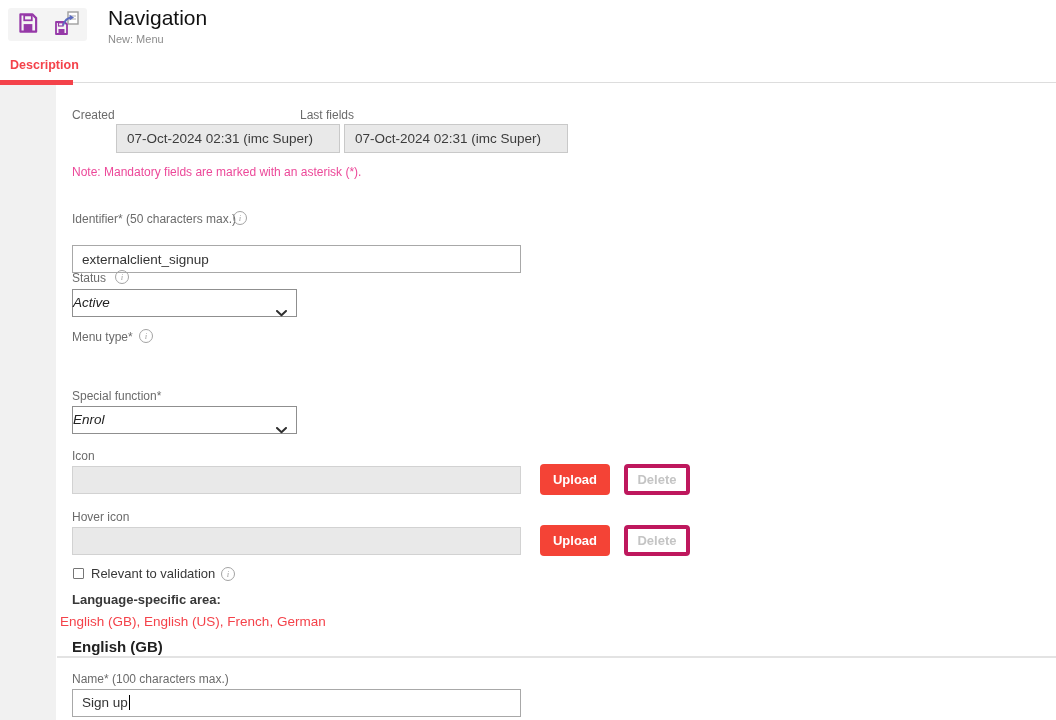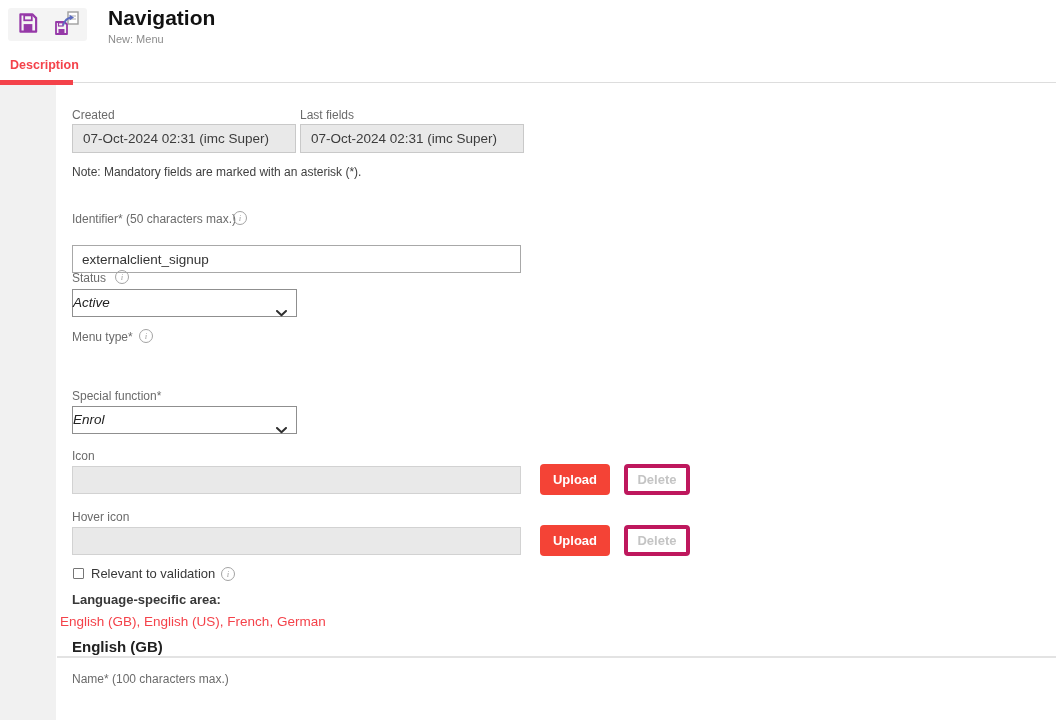--- a/index.html
+++ b/index.html
@@ -5,50 +5,50 @@
   * { margin:0; padding:0; box-sizing:border-box; }
   html,body { background:#fff; }
   body { font-family:"Liberation Sans", sans-serif; }
   .page { position:relative; width:1056px; height:720px; background:#fff; overflow:hidden; }
 
   
   .toolbar { position:absolute; left:8px; top:8px; width:79px; height:33px;
              background:#f4f4f4; border-radius:3px; display:flex; align-items:center;
              justify-content:space-around; }
   .tool-btn { width:30px; height:28px; display:flex; align-items:center; justify-content:center; cursor:pointer; }
-  .page-title { position:absolute; left:108px; top:6px; font-size:21px; font-weight:bold; color:#111; }
+  .page-title { position:absolute; left:108px; top:6px; font-size:21px; font-weight:normal; color:#111; }
   .page-subtitle { position:absolute; left:108px; top:33px; font-size:11px; color:#8c8c8c; }
 
   
   .tab-label { position:absolute; left:10px; top:58px; font-size:12.5px; font-weight:bold; color:#f4424a; cursor:pointer; }
   .tabbar-line { position:absolute; left:0; top:82px; width:1056px; height:1px; background:#ddd; }
   .tab-underline { position:absolute; left:0; top:80px; width:73px; height:5px; background:#f4424a; }
   .side-strip { position:absolute; left:0; top:85px; width:56px; height:635px; background:#f1f1f1; }
 
   
   .flabel { position:absolute; font-size:12px; color:#6b6b6b; white-space:nowrap; }
   .ro-field { position:absolute; height:29px; background:#e9e9e9; border:1px solid #c9c9c9;
-              font-size:13.5px; color:#3c3c3c; line-height:27px; padding-left:10px; }
+              font-size:13.5px; color:#3c3c3c; line-height:27px; padding-left:10px;margin-left:44px; }
   .txt-input { position:absolute; height:28px; background:#fff; border:1px solid #a8a8a8;
                font-size:13.5px; color:#333; padding-left:9px;
                font-family:"Liberation Sans", sans-serif; }
   .sel { position:absolute; width:225px; height:28px; background:#fff; border:1px solid #8f8f8f;
          font-size:13.5px; color:#222; line-height:26px; cursor:pointer;font-style:italic; }
   .sel .chev { position:absolute; right:9px; top:10px; }
   .info { display:inline-block; position:absolute; width:14px; height:14px; border:1px solid #a3a3a3;
           border-radius:50%; color:#a3a3a3; font-size:9px; line-height:13px; text-align:center;
           font-family:"Liberation Serif", serif; font-style:italic; cursor:pointer; }
   .upload-field { position:absolute; width:449px; height:28px; background:#e9e9e9; border:1px solid #d2d2d2; }
   .btn { position:absolute; height:31px; border-radius:4px; font-size:13px; font-weight:bold;
          display:flex; align-items:center; justify-content:center; cursor:pointer;
          font-family:"Liberation Sans", sans-serif; }
   .btn-upload { width:70px; background:#f44336; color:#fff; border:none; }
   .btn-delete { width:66px; background:#fff; color:#c4c4c4; border:4px solid #be185d; }
 
-  .note-text { position:absolute; left:72px; top:165px; font-size:12px; color:#404040; }
+  .note-text { position:absolute; left:72px; top:165px; font-size:12px; color:#ec4899; }
 
   .checkbox { position:absolute; left:73px; top:568px; width:11px; height:11px; background:#fff;
               border:1px solid #767676; border-radius:1px; cursor:pointer; }
   .checkbox-label { position:absolute; left:91px; top:566px; font-size:13px; color:#383838; }
 
   .lang-area-label { position:absolute; left:72px; top:592px; font-size:13px; font-weight:bold; color:#383838; }
   .lang-links { position:absolute; left:60px; top:614px; font-size:13.5px; color:#f4424a; }
   .lang-links span { cursor:pointer; }
 
   .section-heading { position:absolute; left:72px; top:638px; font-size:15px; font-weight:bold; color:#222; }
@@ -147,14 +147,17 @@
   <div class="checkbox-label">Relevant to validation</div>
   <span class="info" style="left:221px; top:567px;">i</span>
 
   <div class="lang-area-label">Language-specific area:</div>
   <div class="lang-links"><span>English (GB)</span>, <span>English (US)</span>, <span>French</span>, <span>German</span></div>
 
   <div class="section-heading">English (GB)</div>
   <div class="section-rule"></div>
 
   <div class="flabel" style="left:72px; top:672px;">Name* (100 characters max.)</div>
+  <div class="name-input">
+    <span>Sign up</span><span class="caret"></span>
+  </div>
 
 </div>
 
 </body></html>

